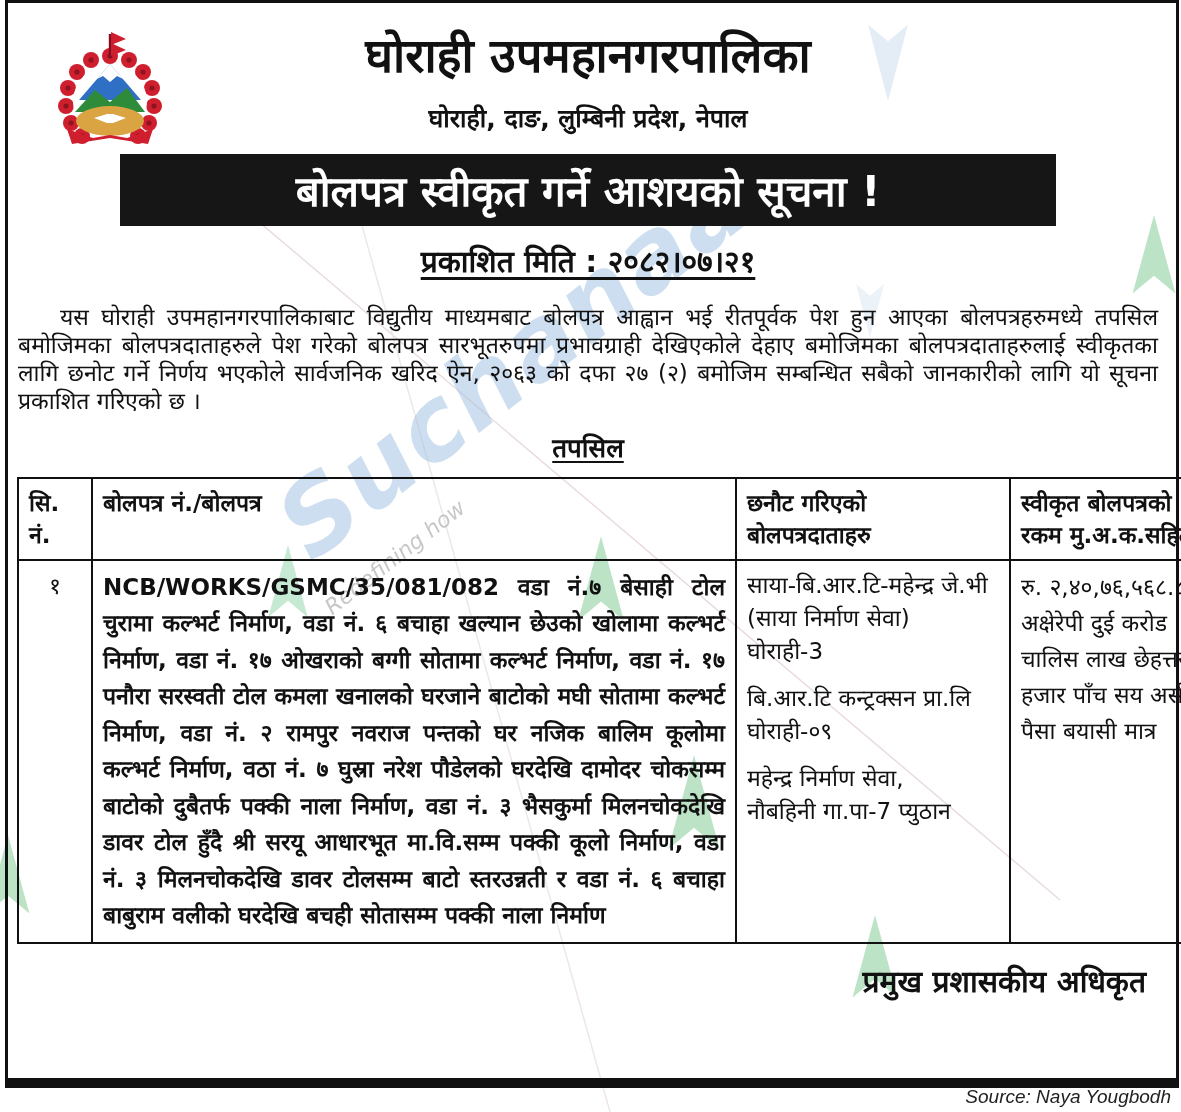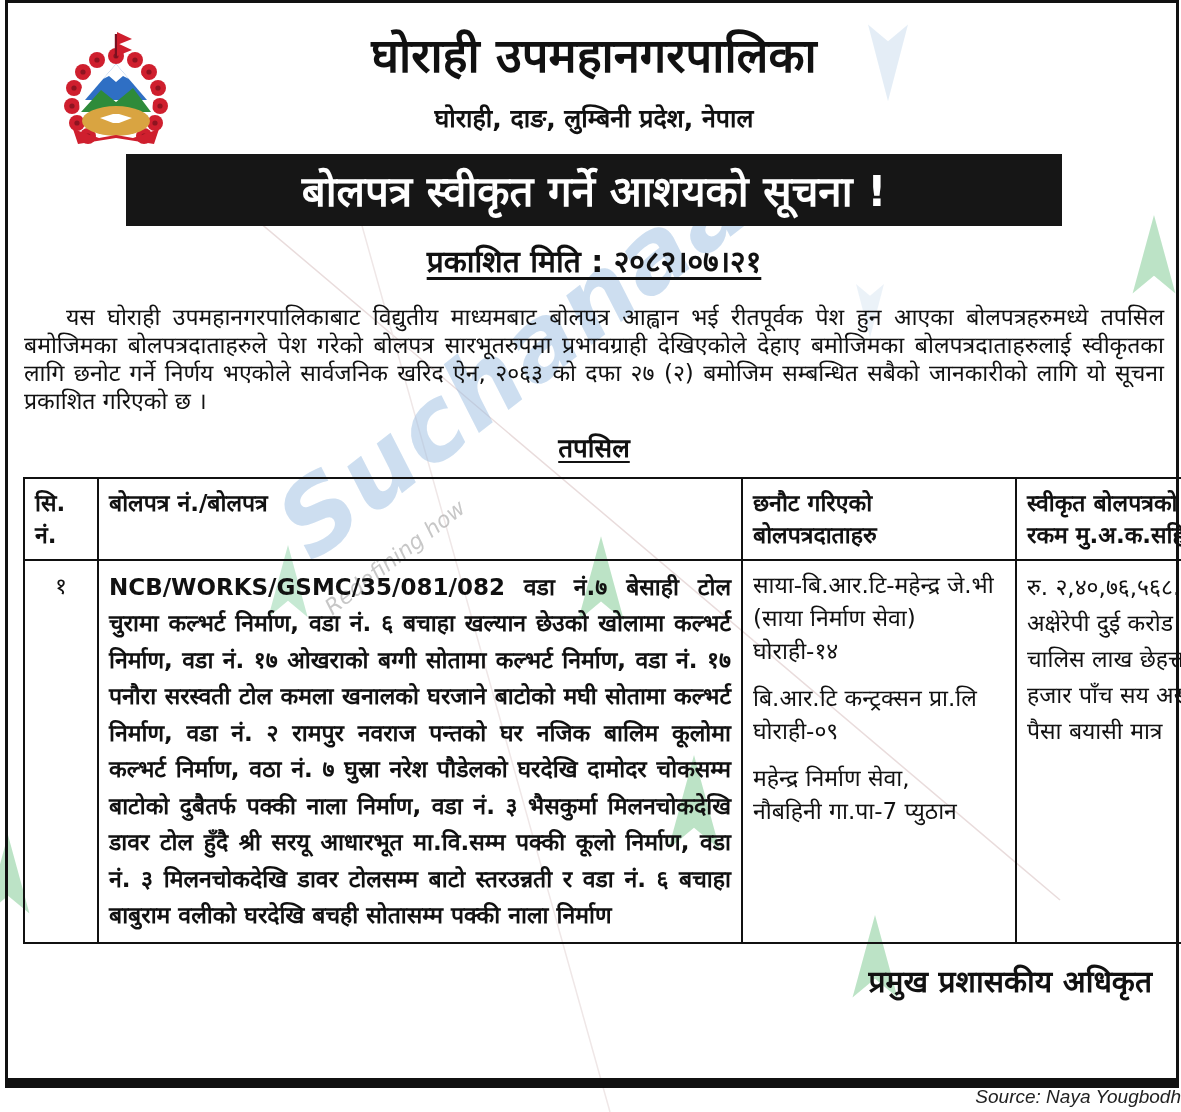--- a/index.html
+++ b/index.html
@@ -1,21 +1,21 @@
 <!DOCTYPE html>
 <html><head>
 <meta charset="utf-8">
 <style>
   html,body{margin:0;padding:0;background:#fff;}
   .page{position:relative;width:1181px;height:1112px;background:#fff;overflow:hidden;
         font-family:"DejaVu Sans","Liberation Sans",sans-serif;color:#111;}
   
   .doc-frame{position:absolute;left:5px;top:0;width:1168px;height:1075px;
              border:3px solid #111;border-bottom:10px solid #111;z-index:1;pointer-events:none;}
-  .content{position:absolute;left:10px;top:0;width:1168px;z-index:2;}
+  .content{position:absolute;left:4px;top:0;width:1168px;z-index:2;}
 
   
   .decor{position:absolute;inset:0;z-index:0;pointer-events:none;}
   .wm-brand{position:absolute;left:255px;top:490px;transform:rotate(-38deg);transform-origin:left top;
             font-size:100px;font-weight:700;font-style:italic;color:#9dbfe2;opacity:.5;letter-spacing:2px;}
   .wm-tagline{position:absolute;left:320px;top:600px;transform:rotate(-38deg);transform-origin:left top;
               font-size:22px;font-style:italic;color:#9a9a9a;opacity:.55;}
   .leaf{position:absolute;opacity:.5;}
   .diag{position:absolute;left:0;top:0;width:1181px;height:1112px;}
 
@@ -46,21 +46,21 @@
   td.serial{text-align:center;font-size:23px;padding-top:14px;}
   .desc{font-size:23px;line-height:36.5px;text-align:justify;}
   .bidder-block{font-size:23px;line-height:33px;margin-bottom:14px;}
   .amount{font-size:23px;line-height:36px;}
   td.cell-desc{padding:12px 14px;font-weight:bold;}
   td.cell-bidders{padding:12px 12px;}
   td.cell-amount{padding:12px 10px;}
 
   
   .signatory{margin:16px 26px 0 0;text-align:right;font-size:30px;font-weight:700;}
-  .source{position:absolute;right:0;top:1086px;font-size:19px;font-style:italic;
+  .source{position:absolute;right:10px;top:1086px;font-size:19px;font-style:italic;
           color:#222;font-family:"Liberation Sans","DejaVu Sans",sans-serif;z-index:2;}
 </style>
 </head>
 <body>
 
 <div class="page">
 
   <div class="decor">
     <svg class="diag" width="1181" height="1112">
       <line x1="180" y1="155" x2="1060" y2="900" stroke="#e9dcdc" stroke-width="1.5"></line>
@@ -172,21 +172,21 @@
       <tbody>
         <tr>
           <td class="c1 serial">१</td>
           <td class="c2 cell-desc">
             <div class="desc">NCB/WORKS/GSMC/35/081/082 वडा नं.७ बेसाही टोल चुरामा कल्भर्ट निर्माण, वडा नं. ६ बचाहा खल्यान छेउको खोलामा कल्भर्ट निर्माण, वडा नं. १७ ओखराको बग्गी सोतामा कल्भर्ट निर्माण, वडा नं. १७ पनौरा सरस्वती टोल कमला खनालको घरजाने बाटोको मघी सोतामा कल्भर्ट निर्माण, वडा नं. २ रामपुर नवराज पन्तको घर नजिक बालिम कूलोमा कल्भर्ट निर्माण, वठा नं. ७ घुस्रा नरेश पौडेलको घरदेखि दामोदर चोकसम्म बाटोको दुबैतर्फ पक्की नाला निर्माण, वडा नं. ३ भैसकुर्मा मिलनचोकदेखि डावर टोल हुँदै श्री सरयू आधारभूत मा.वि.सम्म पक्की कूलो निर्माण, वडा नं. ३ मिलनचोकदेखि डावर टोलसम्म बाटो स्तरउन्नती र वडा नं. ६ बचाहा बाबुराम वलीको घरदेखि बचही सोतासम्म पक्की नाला निर्माण</div>
           </td>
           <td class="c3 cell-bidders">
             <div class="bidder-block">
               <div>साया-बि.आर.टि-महेन्द्र जे.भी</div>
               <div>(साया निर्माण सेवा)</div>
-              <div>घोराही-१४</div>
+              <div>घोराही-3</div>
             </div>
             <div class="bidder-block">
               <div>बि.आर.टि कन्ट्रक्सन प्रा.लि</div>
               <div>घोराही-०९</div>
             </div>
             <div class="bidder-block">
               <div>महेन्द्र निर्माण सेवा,</div>
               <div>नौबहिनी गा.पा-7 प्युठान</div>
             </div>
           </td>

